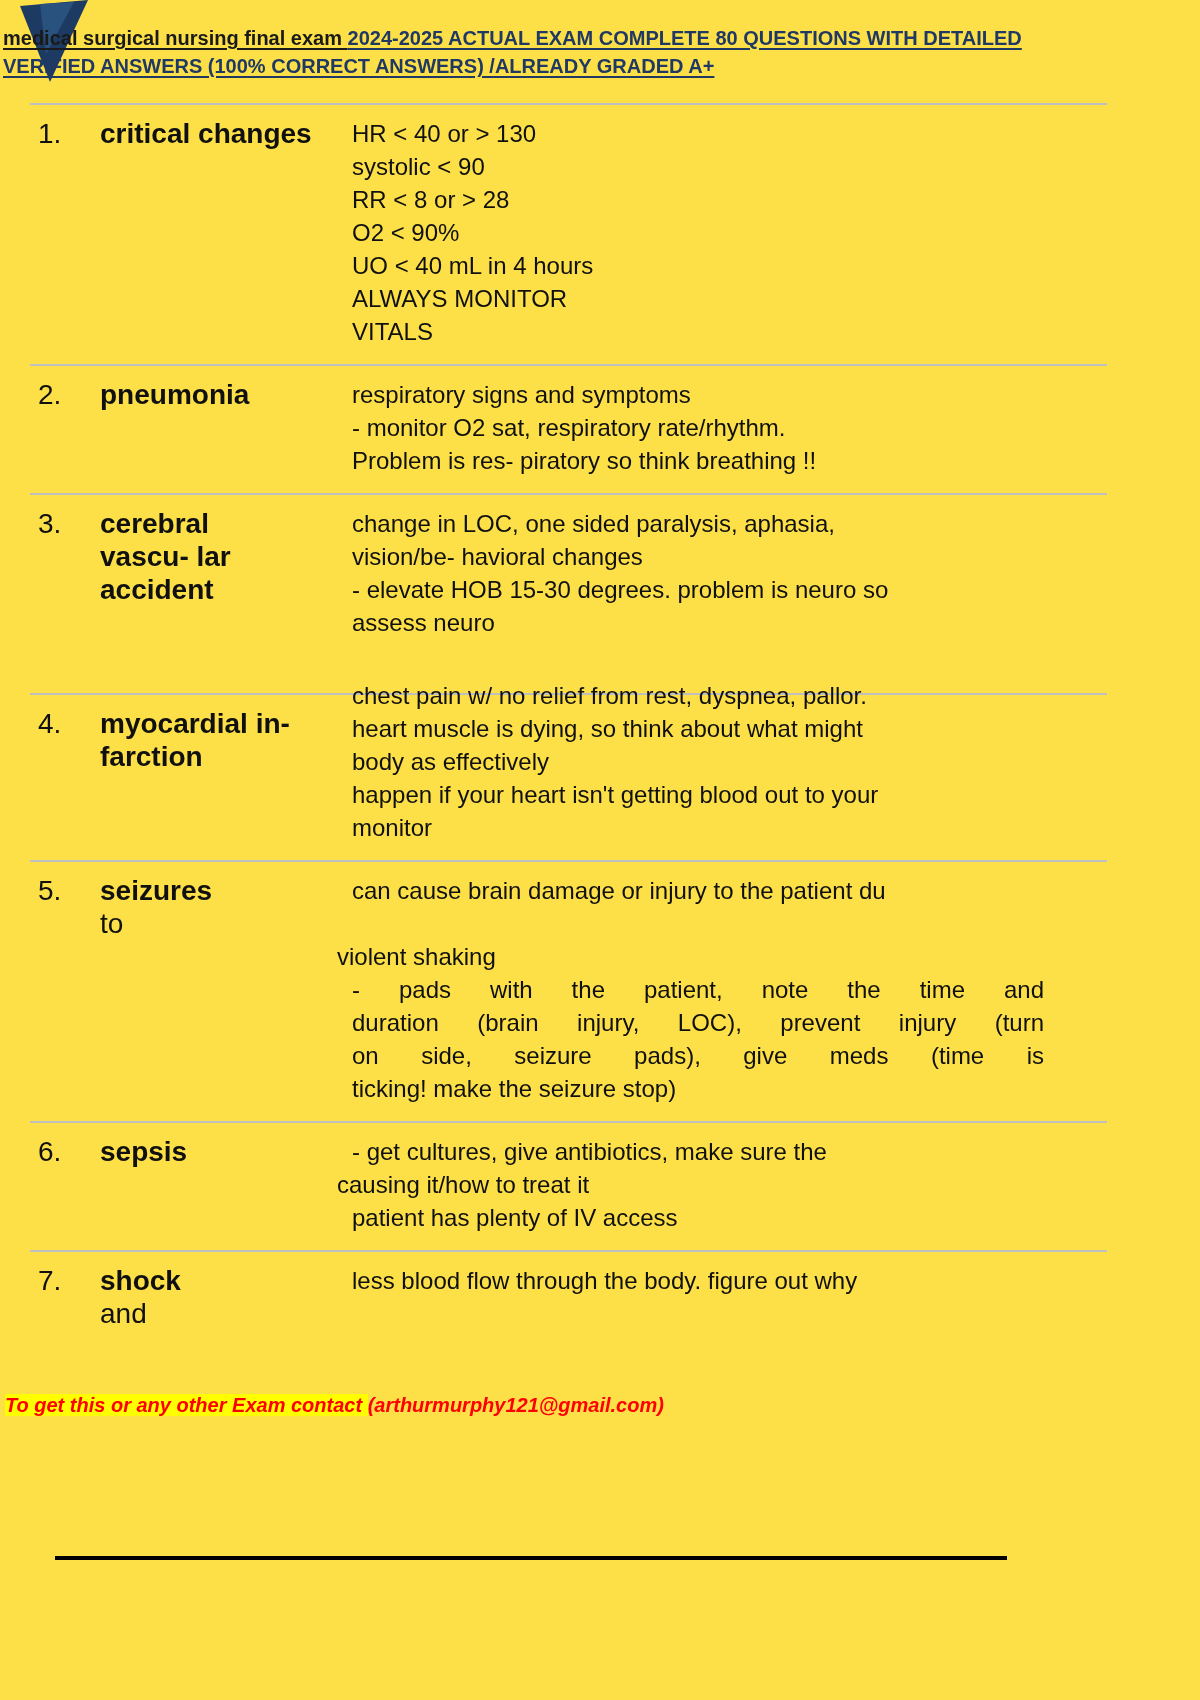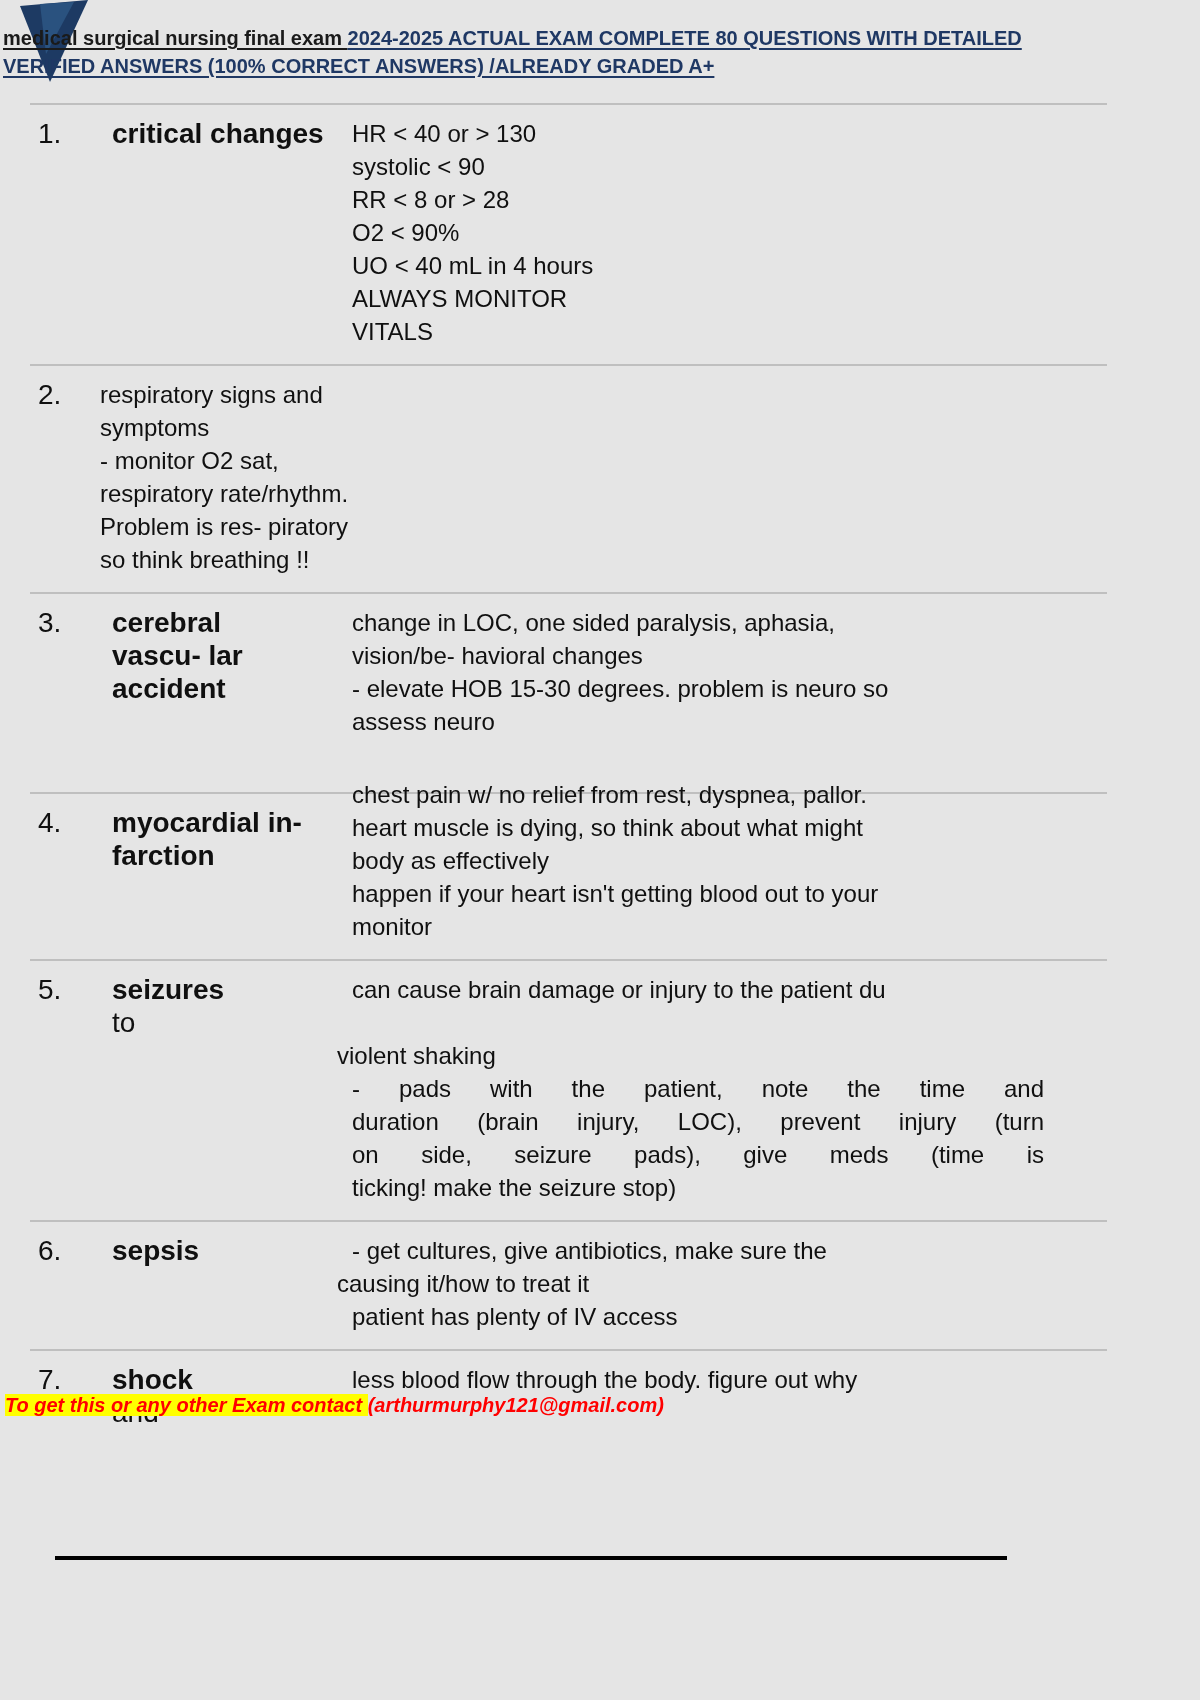--- a/index.html
+++ b/index.html
@@ -1,18 +1,18 @@
 <!DOCTYPE html>
 <html style="--navy: #1f3864; --divider: #bfbfbf; --highlight: #ffff00; --footer-red: #ff0000;"><head>
 <meta charset="utf-8">
 <style>
   html,body{margin:0;padding:0;background:#ffffff;}
   .doc{
     position:relative;width:1200px;height:1700px;overflow:hidden;
-    background:#e5e5e5;color:#101010;
+    background:#fde047;color:#101010;
     font-family:"Liberation Sans","DejaVu Sans",sans-serif;
   }
 
   
   .logo{position:absolute;left:14px;top:0;z-index:1;}
 
   
   .header{
     position:absolute;left:3px;top:24px;width:1104px;z-index:2;
     font-size:20px;font-weight:bold;line-height:28px;
@@ -22,21 +22,21 @@
 
   
   .qa-table{position:absolute;left:30px;top:103px;width:1077px;z-index:2;}
   .row{
     display:grid;grid-template-columns:70px 252px 1fr;
     border-top:2px solid var(--divider,#bfbfbf);
     padding:12px 0 16px 0;
   }
   .num{font-size:28px;line-height:33px;padding-left:8px;}
   .term{font-size:28px;line-height:33px;font-weight:bold;padding-right:10px;}
-  .term-line{display:block;margin-left:12px;}
+  .term-line{display:block;}
   .term-line.plain{font-weight:normal;}
   .def{font-size:24px;line-height:33px;}
   .def-line{min-height:33px;}
 
   
   .qa-table .row:nth-child(3){padding-bottom:54px;}
   .qa-table .row:nth-child(4) .def-line:nth-child(1){margin-top:-28px;}
   .qa-table .row:nth-child(4) .def-line:nth-child(6){padding-left:22px;}
   .qa-table .row:nth-child(5) .def-line:nth-child(3){margin-left:-15px;}
   .qa-table .row:nth-child(5) .def-line:nth-child(4),
@@ -81,20 +81,23 @@
           <div class="def-line">systolic &lt; 90</div>
           <div class="def-line">RR &lt; 8 or &gt; 28</div>
           <div class="def-line">O2 &lt; 90%</div>
           <div class="def-line">UO &lt; 40 mL in 4 hours</div>
           <div class="def-line">ALWAYS MONITOR</div>
           <div class="def-line">VITALS</div>
         </div>
       </div>
       <div class="row">
         <div class="num">2.</div>
+        <div class="term">
+          <span class="term-line">pneumonia</span>
+        </div>
         <div class="def">
           <div class="def-line">respiratory signs and symptoms</div>
           <div class="def-line">- monitor O2 sat, respiratory rate/rhythm.</div>
           <div class="def-line">Problem is res- piratory so think breathing !!</div>
         </div>
       </div>
       <div class="row">
         <div class="num">3.</div>
         <div class="term">
           <span class="term-line">cerebral</span>

